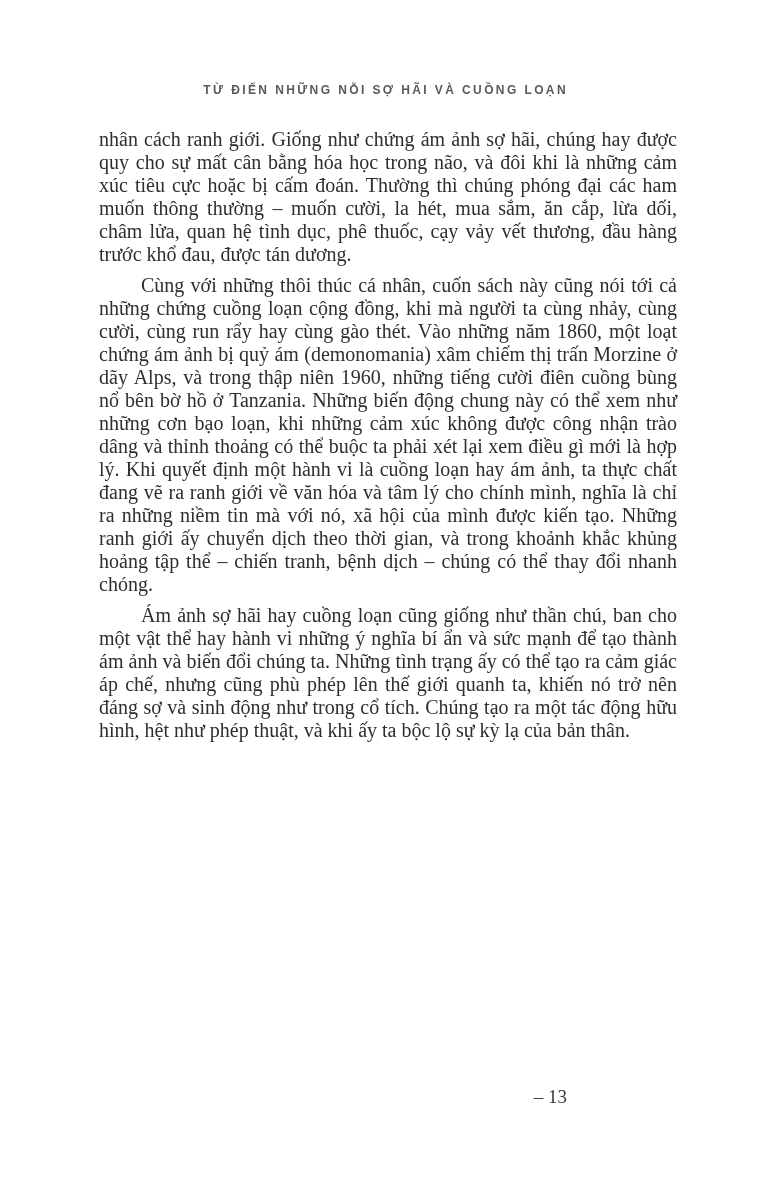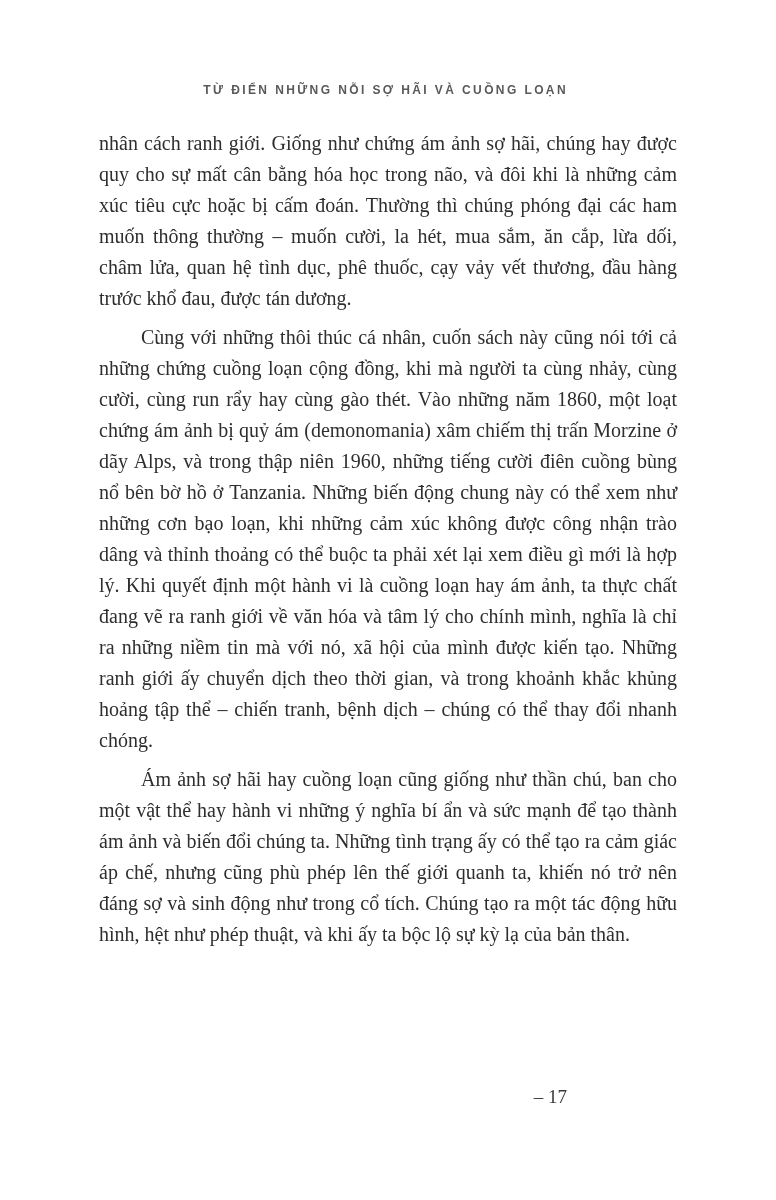--- a/index.html
+++ b/index.html
@@ -28,21 +28,21 @@
       color: #595959;
       white-space: nowrap;
     }
     .body-text {
       position: absolute;
       top: 128px;
       left: 99px;
       width: 578px;
       text-align: justify;
       font-size: 20px;
-      line-height: 31px;
+      line-height: 23px;
       color: #2e2e2e;
     }
     .body-text p {
       margin: 0 0 8px 0;
     }
     .body-text p.indent {
       text-indent: 42px;
     }
     .page-number {
       position: absolute;
@@ -59,15 +59,15 @@
 <div class="page">
 
   <div class="running-head">TỪ ĐIỂN NHỮNG NỖI SỢ HÃI VÀ CUỒNG LOẠN</div>
 
   <div class="body-text">
     <p>nhân cách ranh giới. Giống như chứng ám ảnh sợ hãi, chúng hay được quy cho sự mất cân bằng hóa học trong não, và đôi khi là những cảm xúc tiêu cực hoặc bị cấm đoán. Thường thì chúng phóng đại các ham muốn thông thường – muốn cười, la hét, mua sắm, ăn cắp, lừa dối, châm lửa, quan hệ tình dục, phê thuốc, cạy vảy vết thương, đầu hàng trước khổ đau, được tán dương.</p>
     <p class="indent">Cùng với những thôi thúc cá nhân, cuốn sách này cũng nói tới cả những chứng cuồng loạn cộng đồng, khi mà người ta cùng nhảy, cùng cười, cùng run rẩy hay cùng gào thét. Vào những năm 1860, một loạt chứng ám ảnh bị quỷ ám (demonomania) xâm chiếm thị trấn Morzine ở dãy Alps, và trong thập niên 1960, những tiếng cười điên cuồng bùng nổ bên bờ hồ ở Tanzania. Những biến động chung này có thể xem như những cơn bạo loạn, khi những cảm xúc không được công nhận trào dâng và thỉnh thoảng có thể buộc ta phải xét lại xem điều gì mới là hợp lý. Khi quyết định một hành vi là cuồng loạn hay ám ảnh, ta thực chất đang vẽ ra ranh giới về văn hóa và tâm lý cho chính mình, nghĩa là chỉ ra những niềm tin mà với nó, xã hội của mình được kiến tạo. Những ranh giới ấy chuyển dịch theo thời gian, và trong khoảnh khắc khủng hoảng tập thể – chiến tranh, bệnh dịch – chúng có thể thay đổi nhanh chóng.</p>
     <p class="indent">Ám ảnh sợ hãi hay cuồng loạn cũng giống như thần chú, ban cho một vật thể hay hành vi những ý nghĩa bí ẩn và sức mạnh để tạo thành ám ảnh và biến đổi chúng ta. Những tình trạng ấy có thể tạo ra cảm giác áp chế, nhưng cũng phù phép lên thế giới quanh ta, khiến nó trở nên đáng sợ và sinh động như trong cổ tích. Chúng tạo ra một tác động hữu hình, hệt như phép thuật, và khi ấy ta bộc lộ sự kỳ lạ của bản thân.</p>
   </div>
 
-  <div class="page-number">– 17</div>
+  <div class="page-number">– 13</div>
 
 </div>
 
 </body></html>

